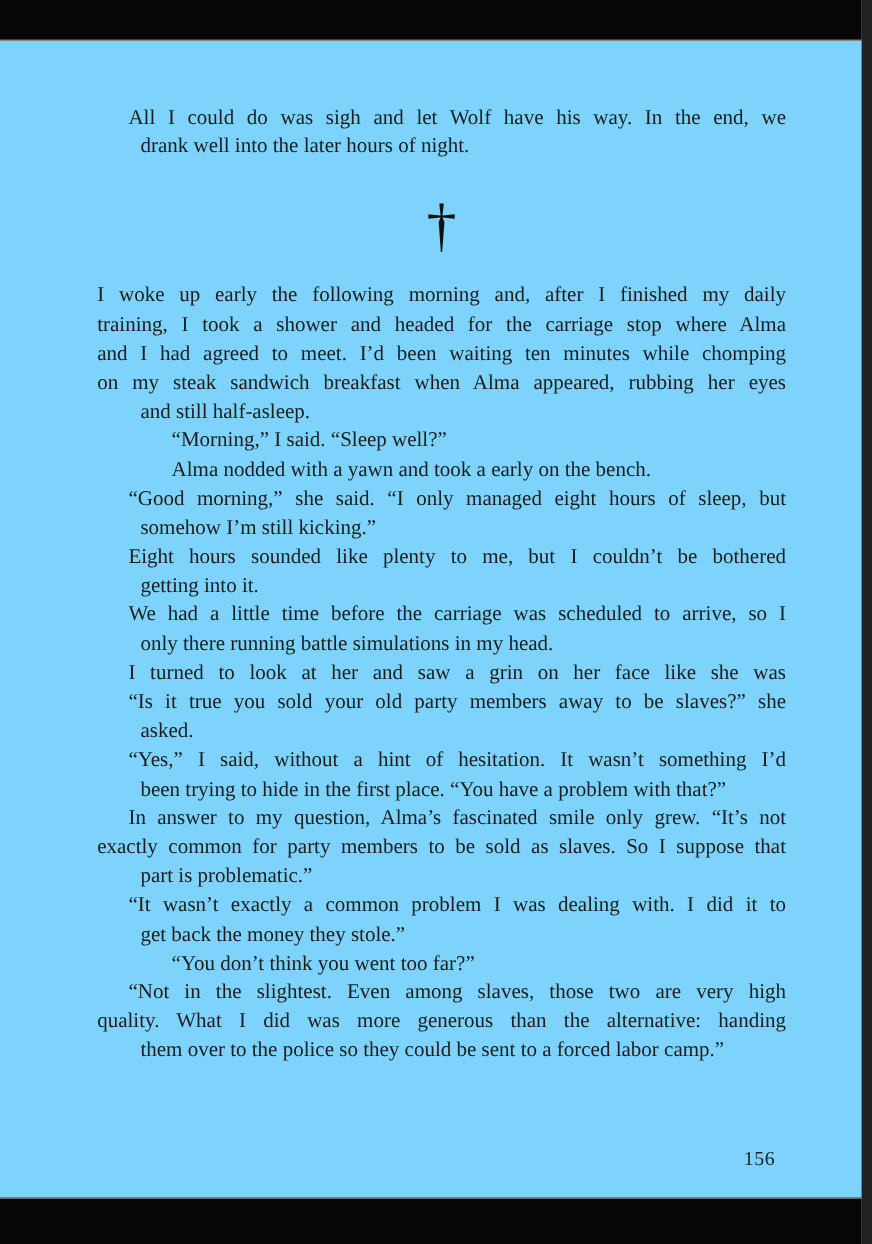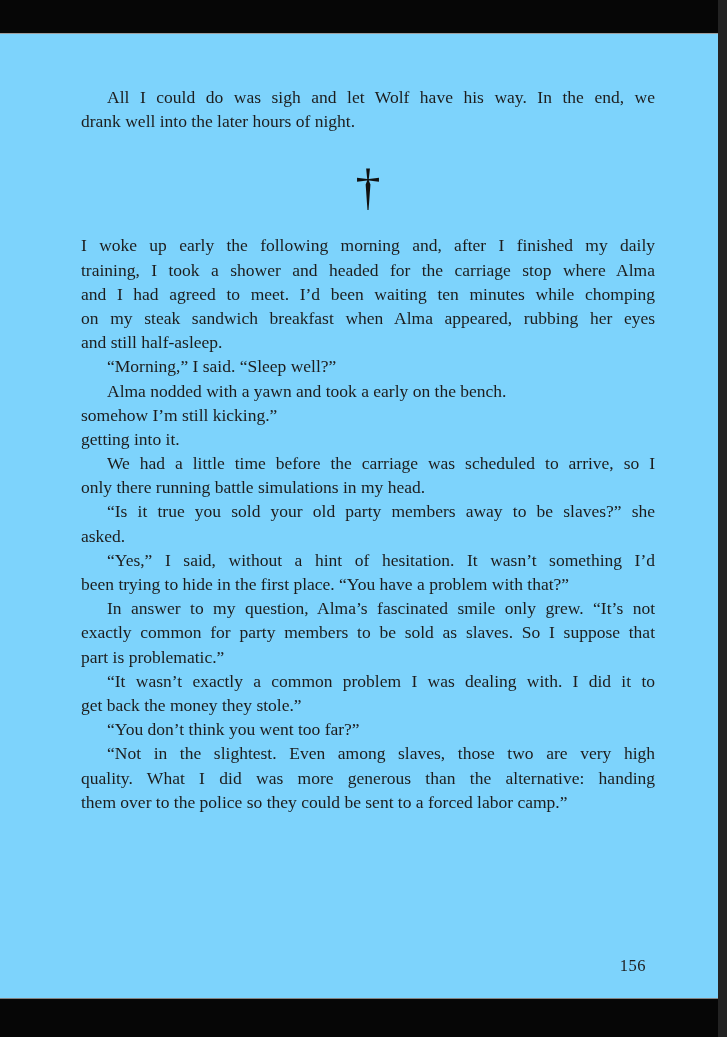--- a/index.html
+++ b/index.html
@@ -35,21 +35,21 @@
     color: #1d1d1d;
     font-size: 17.5px;
     line-height: 24.2px;
   }
   .ln {
     height: 24.2px;
     overflow: hidden;
     white-space: normal;
   }
   .j   { text-align: justify; text-align-last: justify; }
-  .last{ text-align: left;    text-align-last: left; }
+  .last{ text-align: left;    text-align-last: left; margin-left: 36px; }
   .ind { padding-left: 26px; }
   #scene-break {
     height: 100px;
     padding-top: 8px;
     box-sizing: border-box;
     display: flex;
     align-items: center;
     justify-content: center;
   }
   #scene-break span {
@@ -87,28 +87,31 @@
     <div class="ln j">I woke up early the following morning and, after I finished my daily</div>
     <div class="ln j">training, I took a shower and headed for the carriage stop where Alma</div>
     <div class="ln j">and I had agreed to meet. I’d been waiting ten minutes while chomping</div>
     <div class="ln j">on my steak sandwich breakfast when Alma appeared, rubbing her eyes</div>
     <div class="ln last">and still half-asleep.</div>
 
     <div class="ln last ind">“Morning,” I said. “Sleep well?”</div>
 
     <div class="ln last ind">Alma nodded with a yawn and took a early on the bench.</div>
 
+    <div class="ln j ind">“Good morning,” she said. “I only managed eight hours of sleep, but</div>
     <div class="ln last">somehow I’m still kicking.”</div>
 
+    <div class="ln j ind">Eight hours sounded like plenty to me, but I couldn’t be bothered</div>
     <div class="ln last">getting into it.</div>
 
     <div class="ln j ind">We had a little time before the carriage was scheduled to arrive, so I</div>
     <div class="ln last">only there running battle simulations in my head.</div>
 
 
+    <div class="ln j ind">I turned to look at her and saw a grin on her face like she was</div>
 
     <div class="ln j ind">“Is it true you sold your old party members away to be slaves?” she</div>
     <div class="ln last">asked.</div>
 
     <div class="ln j ind">“Yes,” I said, without a hint of hesitation. It wasn’t something I’d</div>
     <div class="ln last">been trying to hide in the first place. “You have a problem with that?”</div>
 
     <div class="ln j ind">In answer to my question, Alma’s fascinated smile only grew. “It’s not</div>
     <div class="ln j">exactly common for party members to be sold as slaves. So I suppose that</div>
     <div class="ln last">part is problematic.”</div>

